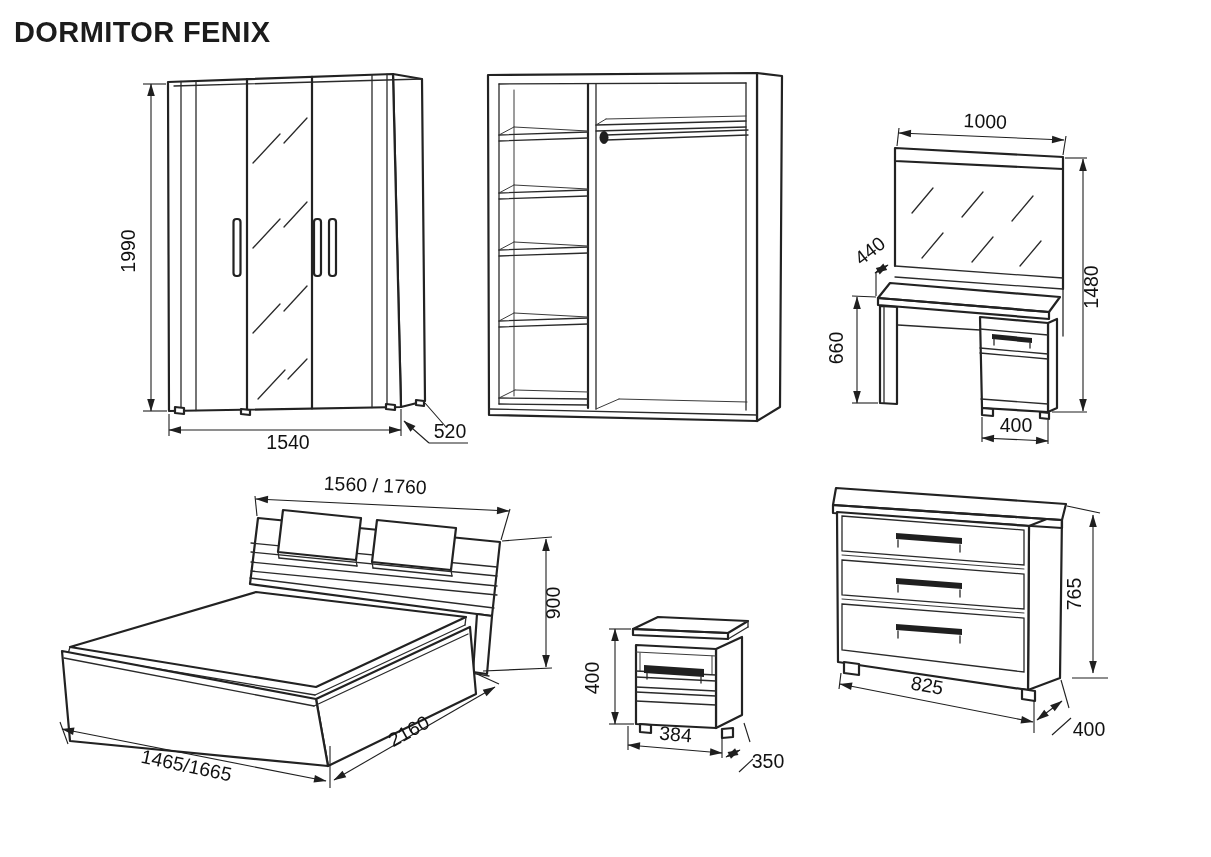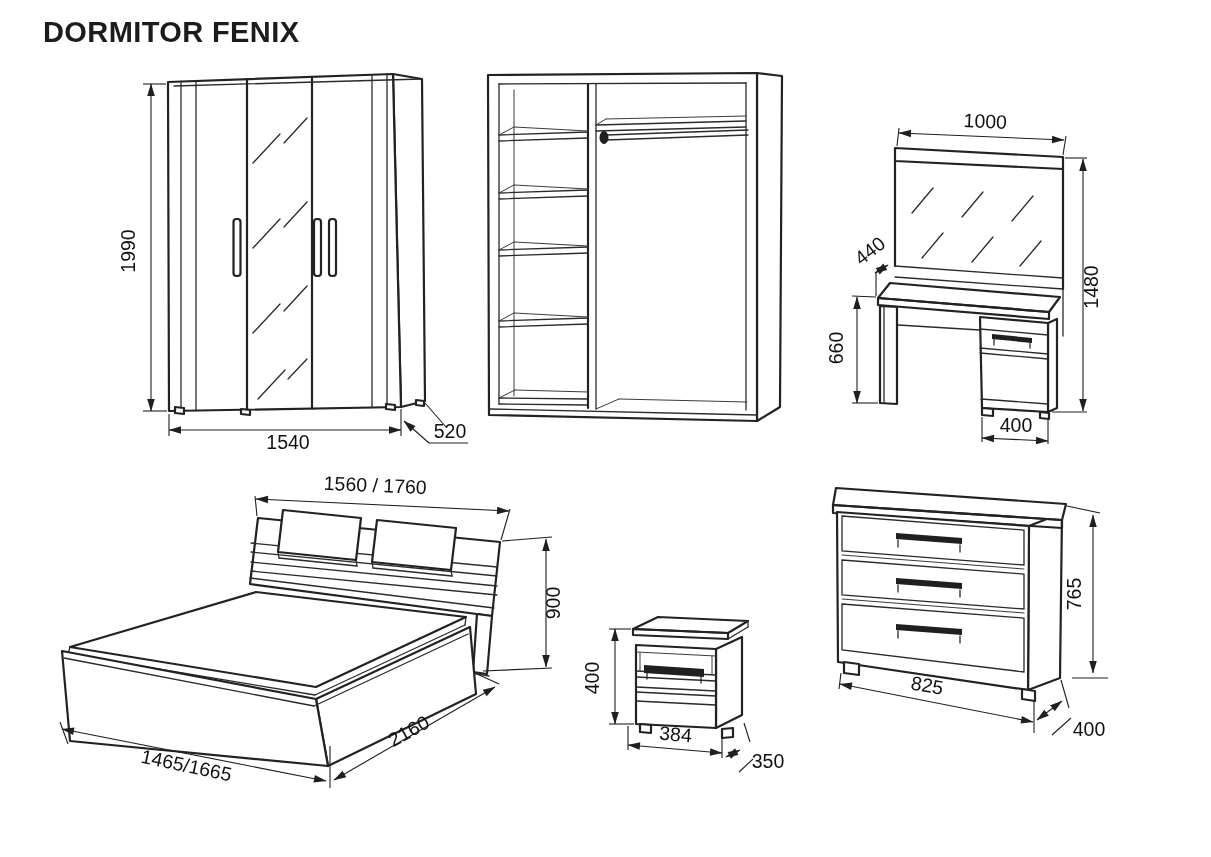--- a/index.html
+++ b/index.html
@@ -1,19 +1,19 @@
 <!DOCTYPE html>
 <html><head>
 <meta charset="utf-8">
 <style>
   html,body{margin:0;padding:0;background:#fff;}
   .canvas{position:relative;width:1211px;height:857px;background:#fff;overflow:hidden;
           font-family:"Liberation Sans",sans-serif;}
   .title{position:absolute;left:14px;top:16px;font-size:29px;font-weight:700;
-         letter-spacing:.4px;color:#1c1c1c;margin-left:29px;}
+         letter-spacing:.4px;color:#1c1c1c;}
   svg{position:absolute;left:0;top:0;}
   .o2{fill:none;stroke:#222;stroke-width:2.2;stroke-linejoin:round;stroke-linecap:round;}
   .o2w{fill:#fff;stroke:#222;stroke-width:2.2;stroke-linejoin:round;}
   .o1{fill:none;stroke:#2a2a2a;stroke-width:1.3;stroke-linecap:round;}
   .th{fill:none;stroke:#3a3a3a;stroke-width:1;stroke-linecap:round;}
   .dim{fill:none;stroke:#1f1f1f;stroke-width:1.1;}
   .blk{fill:#1f1f1f;stroke:none;}
   .dtxt{font-family:"Liberation Sans",sans-serif;font-size:19.5px;fill:#111;text-anchor:middle;}
 </style>
 </head>

